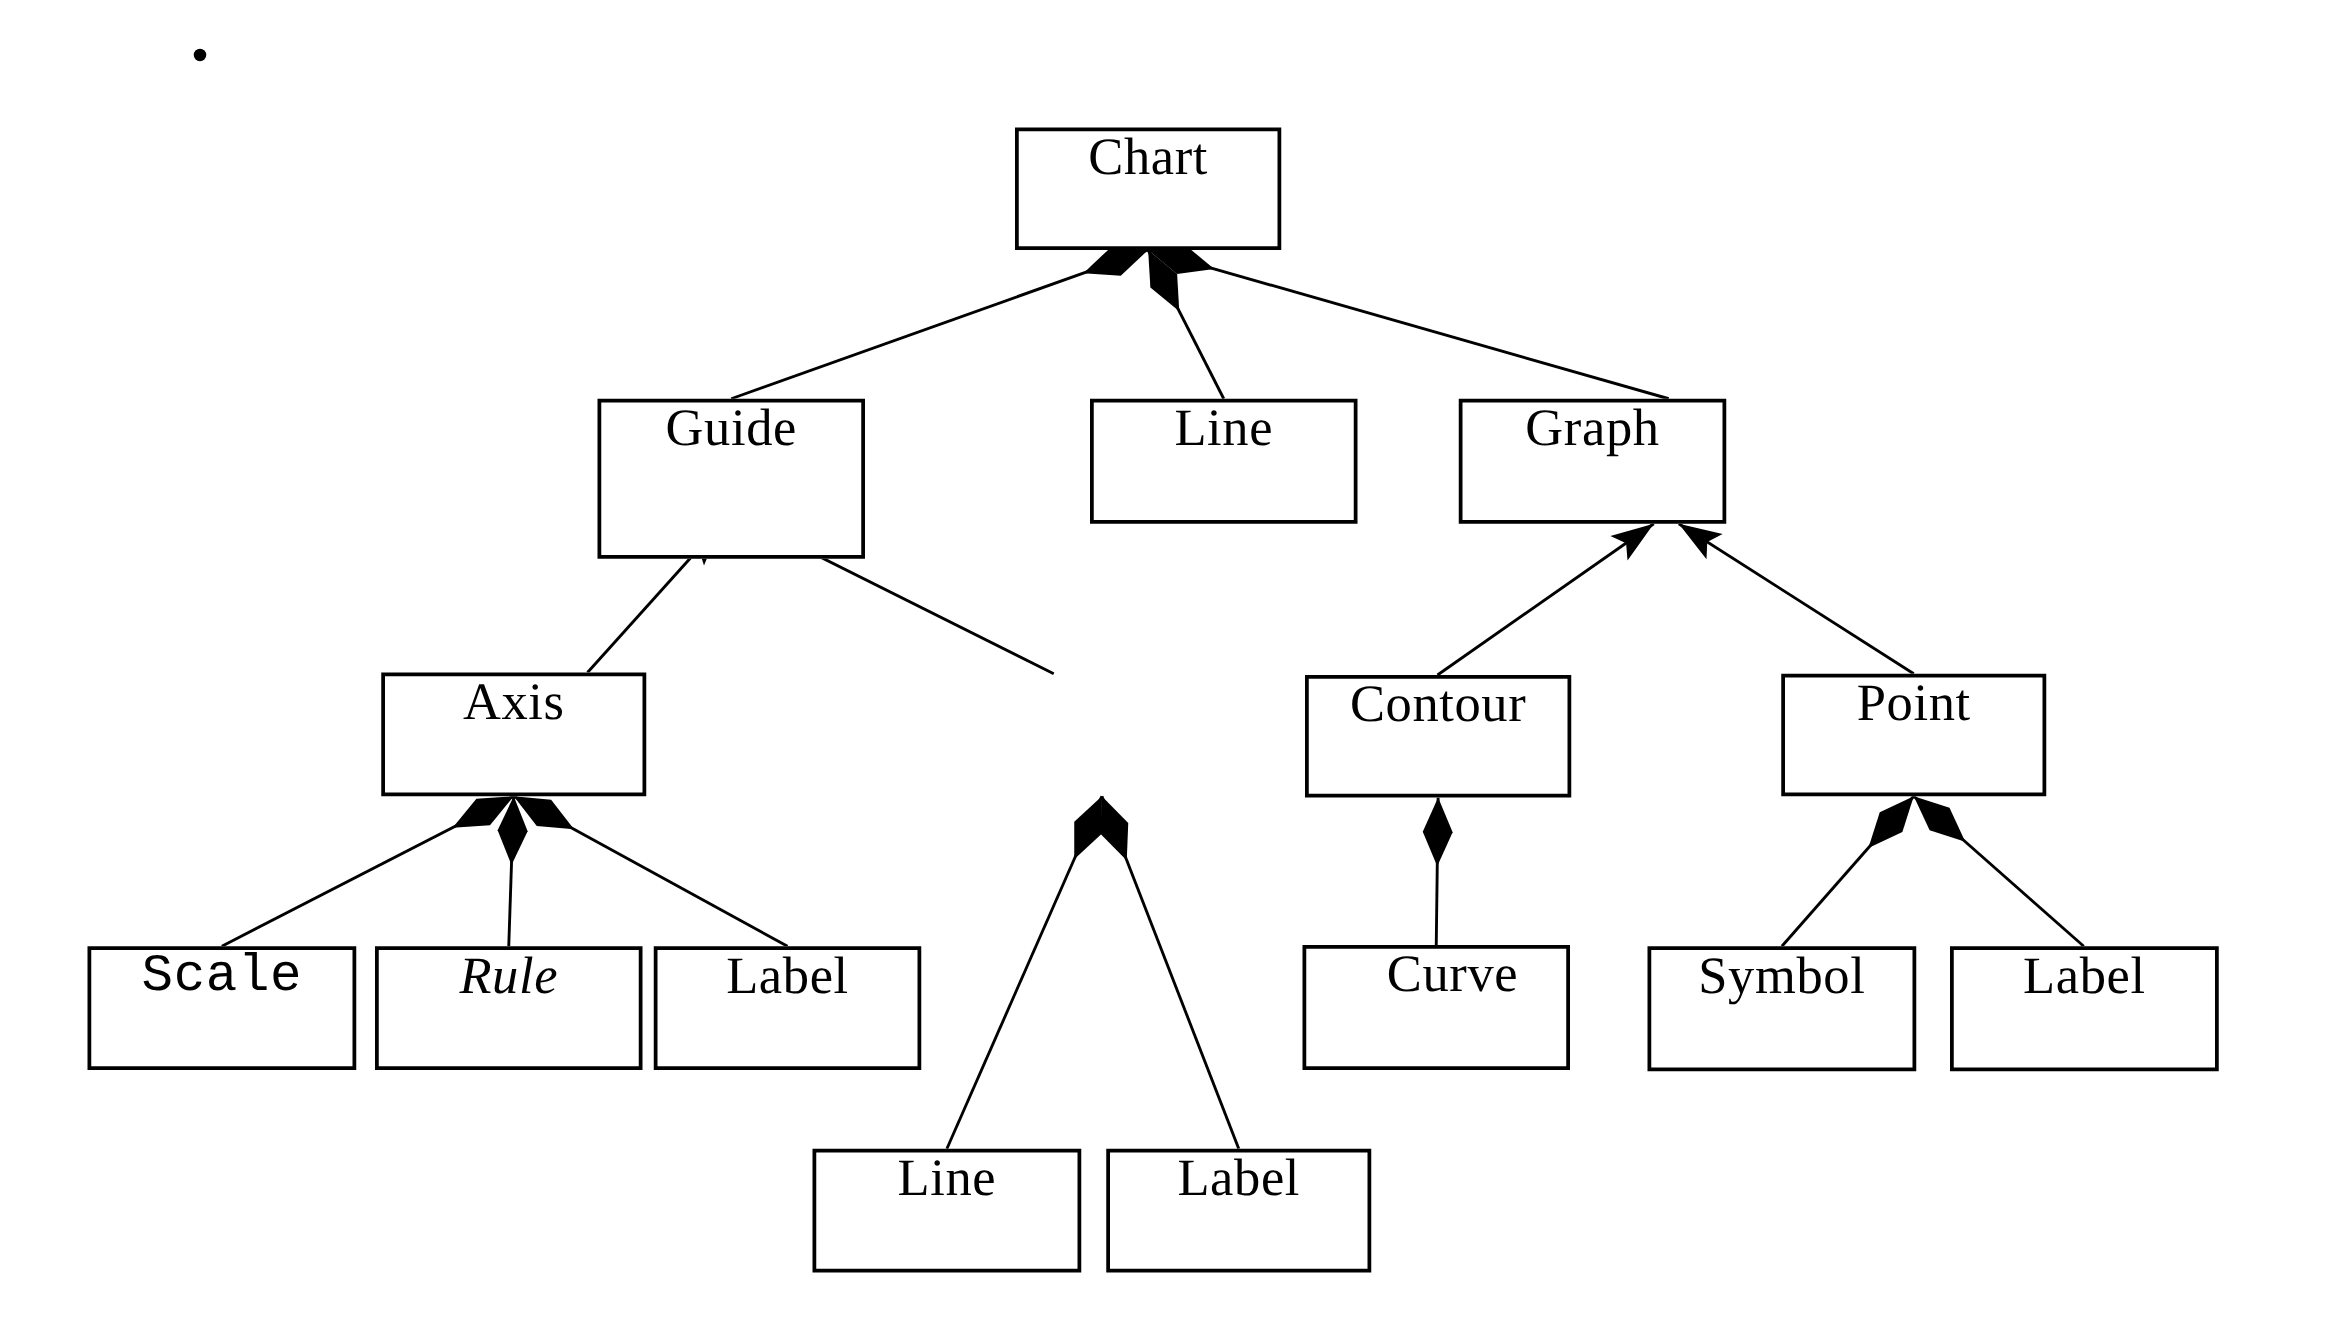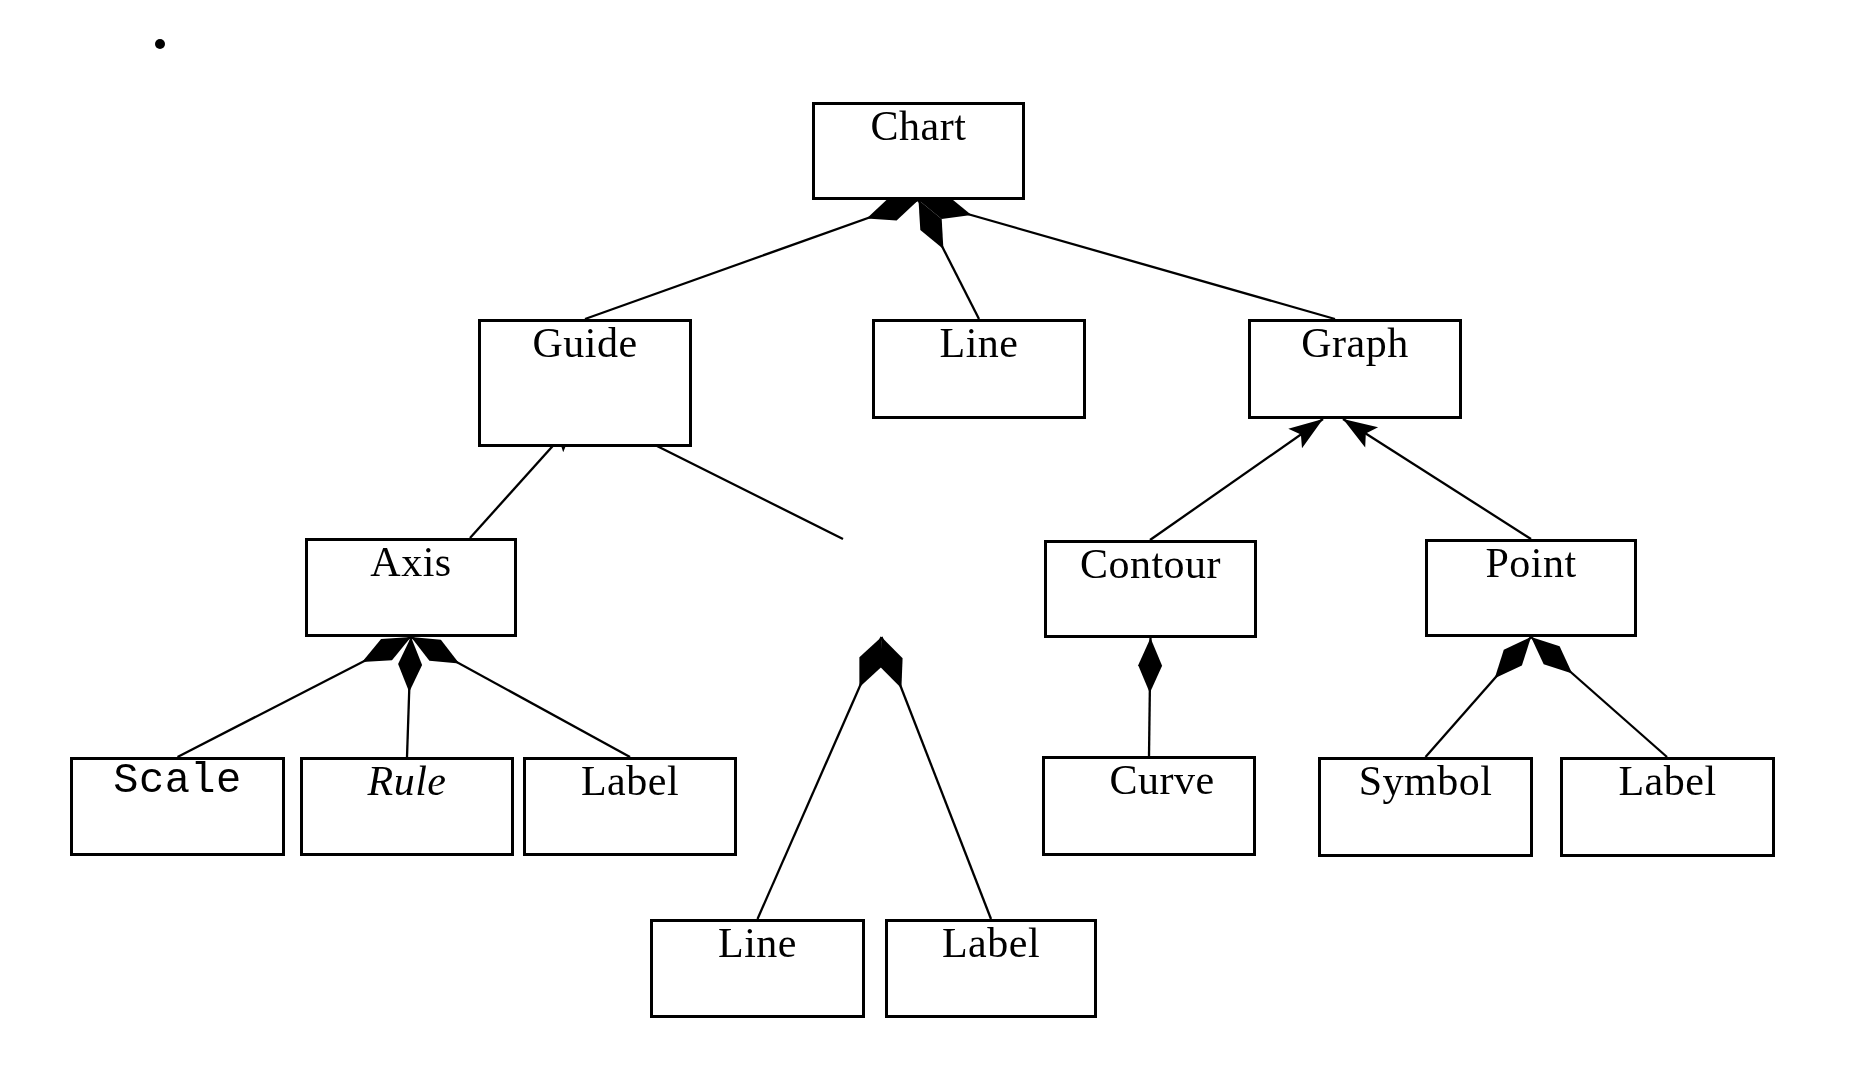--- a/index.html
+++ b/index.html
@@ -66,21 +66,21 @@
     </svg>
 <div class="node" style="left: 812px; top: 102px; width: 213px; height: 98px; border-color: rgb(0, 0, 0); background: rgb(255, 255, 255);">
       <span>Chart</span>
     </div>
     <div class="node" style="left: 478px; top: 319px; width: 214px; height: 128px; border-color: rgb(0, 0, 0); background: rgb(255, 255, 255);">
       <span>Guide</span>
     </div>
     <div class="node" style="left: 872px; top: 319px; width: 214px; height: 100px; border-color: rgb(0, 0, 0); background: rgb(255, 255, 255);">
       <span>Line</span>
     </div>
-    <div class="node" style="left: 1248px; top: 319px; width: 214px; height: 100px; border-color: rgb(0, 0, 0); background: rgb(255, 255, 255);">
+    <div class="node" style="left: 1167px; top: 319px; width: 214px; height: 100px; border-color: rgb(0, 0, 0); background: rgb(255, 255, 255);">
       <span>Graph</span>
     </div>
     <div class="node" style="left: 305px; top: 538px; width: 212px; height: 99px; border-color: rgb(0, 0, 0); background: rgb(255, 255, 255);">
       <span>Axis</span>
     </div>
     <div class="node" style="left: 1044px; top: 540px; width: 213px; height: 98px; border-color: rgb(0, 0, 0); background: rgb(255, 255, 255);">
       <span>Contour</span>
     </div>
     <div class="node" style="left: 1425px; top: 539px; width: 212px; height: 98px; border-color: rgb(0, 0, 0); background: rgb(255, 255, 255);">
       <span>Point</span>

